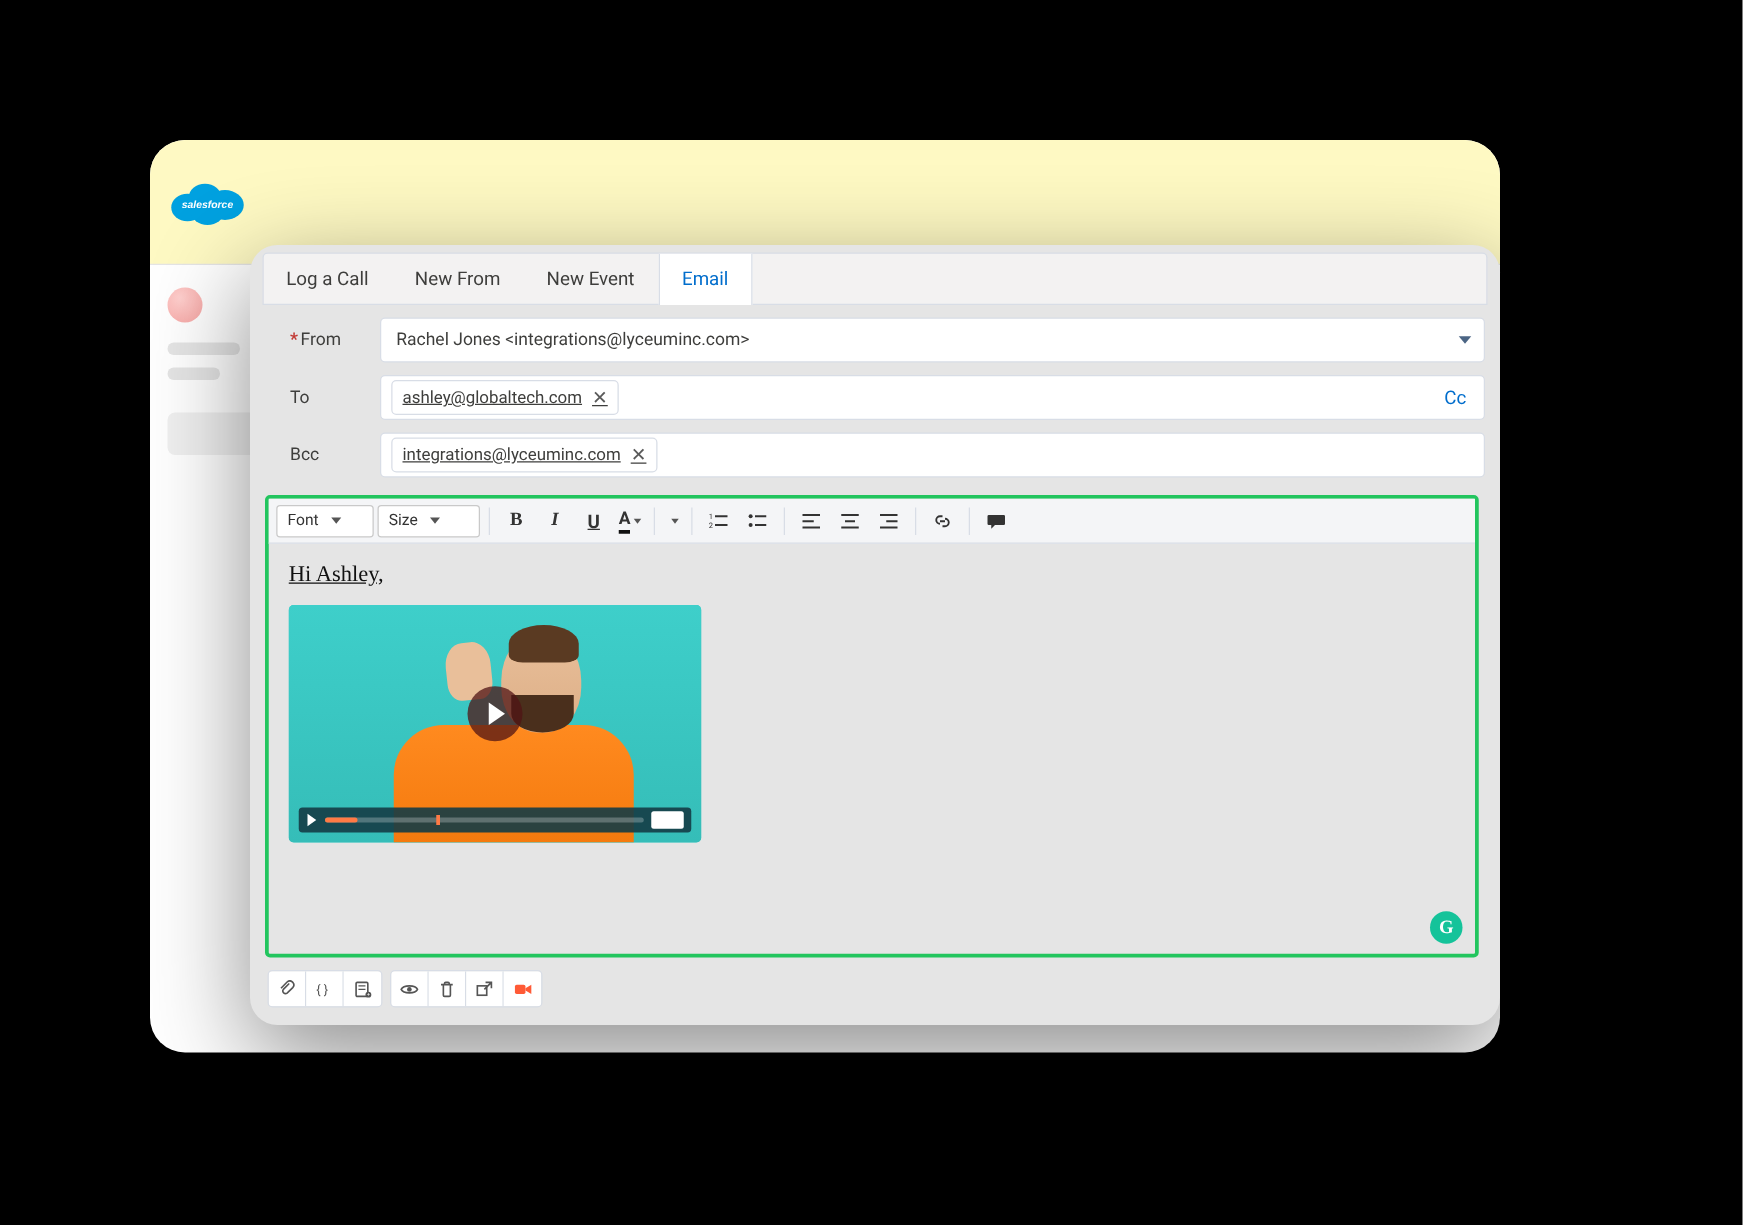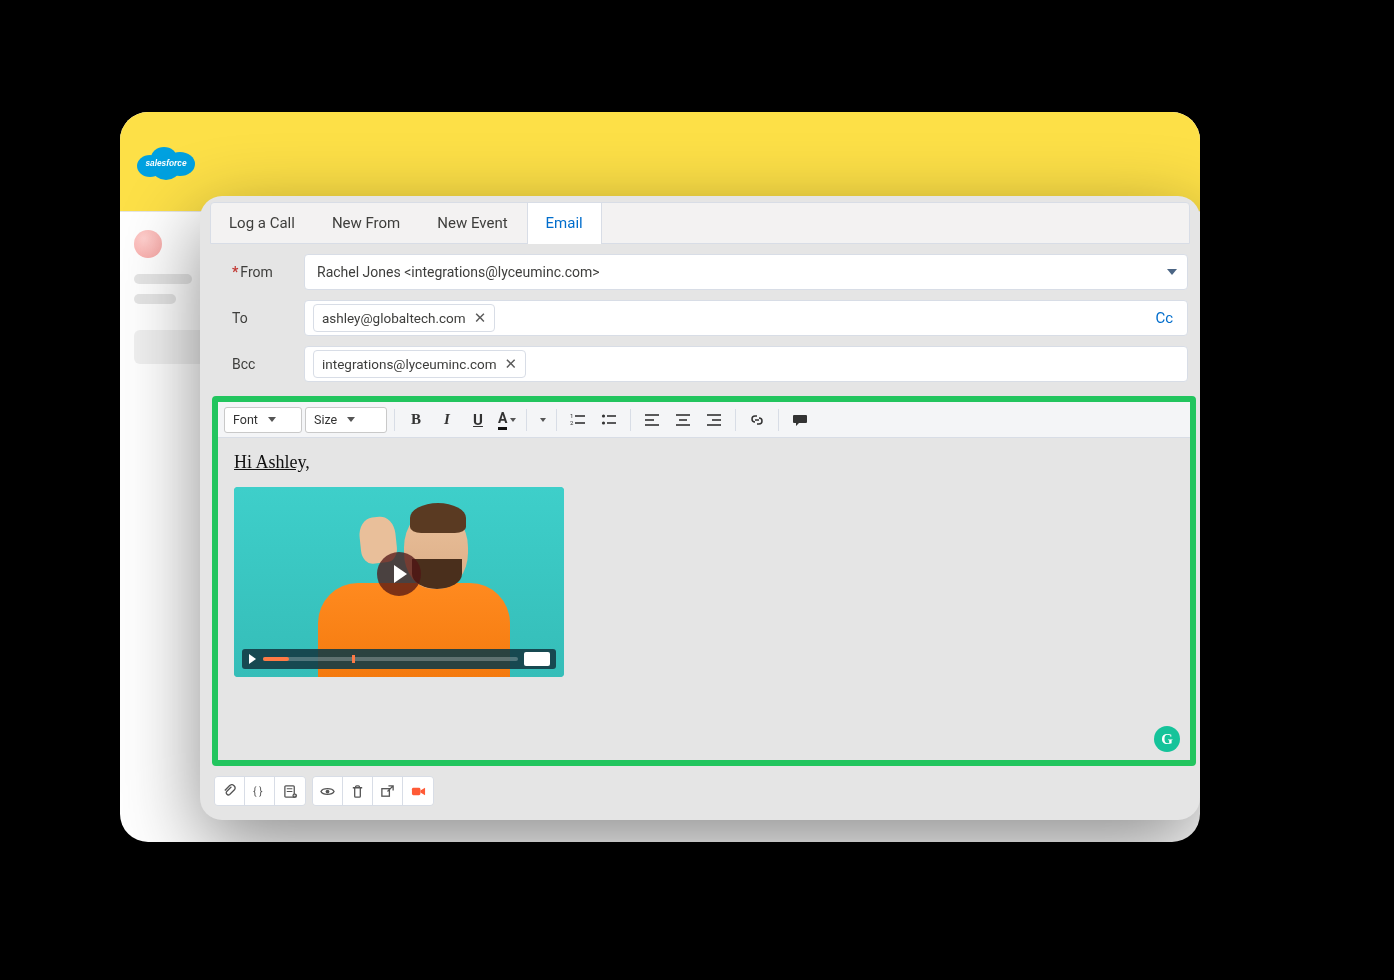--- a/index.html
+++ b/index.html
@@ -19,21 +19,21 @@
     top: 112px;
     width: 1080px;
     height: 730px;
     background: #fff;
     border-radius: 28px;
     box-shadow: 0 20px 60px rgba(0,0,0,.5);
     overflow: hidden;
   }
   .back-header {
     height: 100px;
-    background: #fde047;
+    background: #fef9c3;
     display: flex;
     align-items: center;
     padding-left: 14px;
     border-bottom: 1px solid #e5e5e5;
   }
   .sf-cloud {
     width: 64px; height: 44px;
     position: relative;
   }
   .sf-cloud svg { width: 64px; height: 44px; }
@@ -138,39 +138,40 @@
   }
   .chip {
     display: inline-flex;
     align-items: center;
     background: #fff;
     border: 1px solid #d8dde6;
     border-radius: 4px;
     padding: 4px 8px;
     font-size: 13.5px;
     color: #3e3e3c;
+    text-decoration: underline;
   }
   .chip-x {
     margin-left: 8px;
     font-size: 15px;
     color: #5a5a5a;
     cursor: pointer;
   }
   .cc-link {
     position: absolute;
     right: 14px;
     color: #006dcc;
     font-size: 15px;
     cursor: pointer;
   }
 
   
   .editor-zone {
-    margin: 4px 4px 0 12px;
-    border: 6px solid #22c55e;
+    margin: 4px 17px 0 12px;
+    border: 3px solid #22c55e;
     border-radius: 4px;
     display: flex;
     flex-direction: column;
     flex: 1;
     min-height: 0;
     position: relative;
   }
   .toolbar {
     height: 36px;
     background: #f4f5f7;

